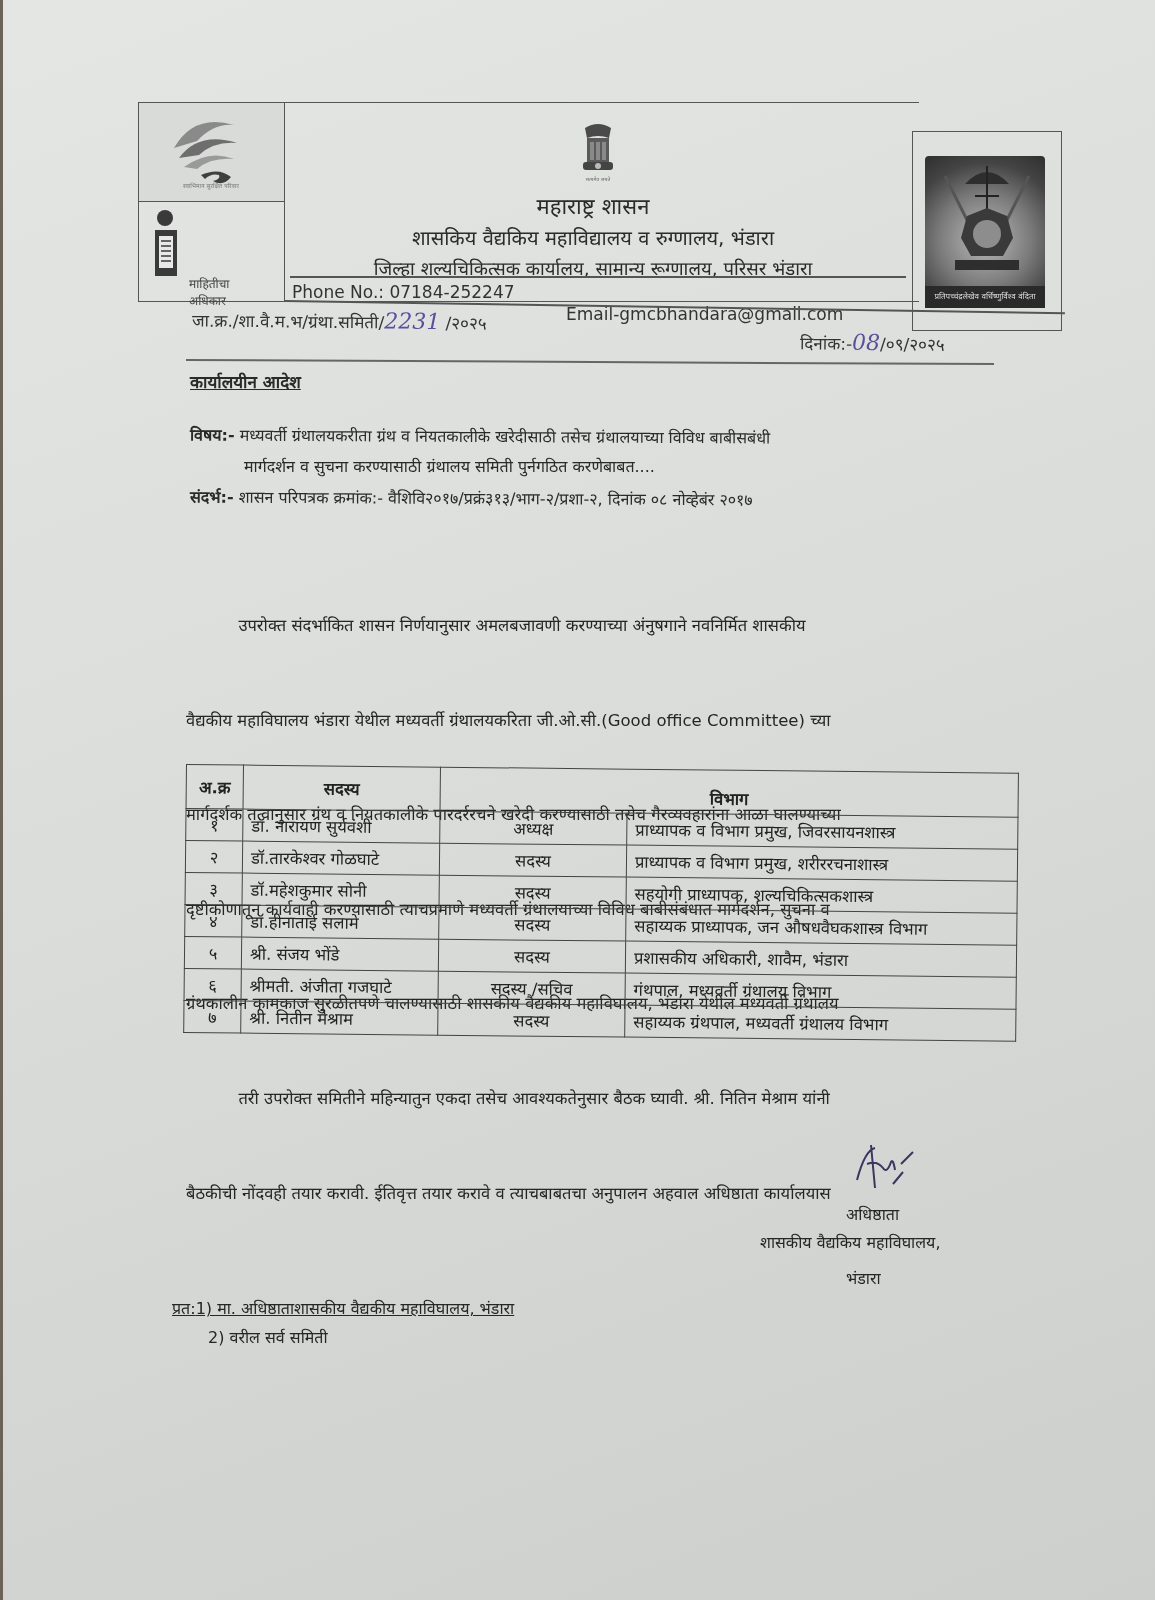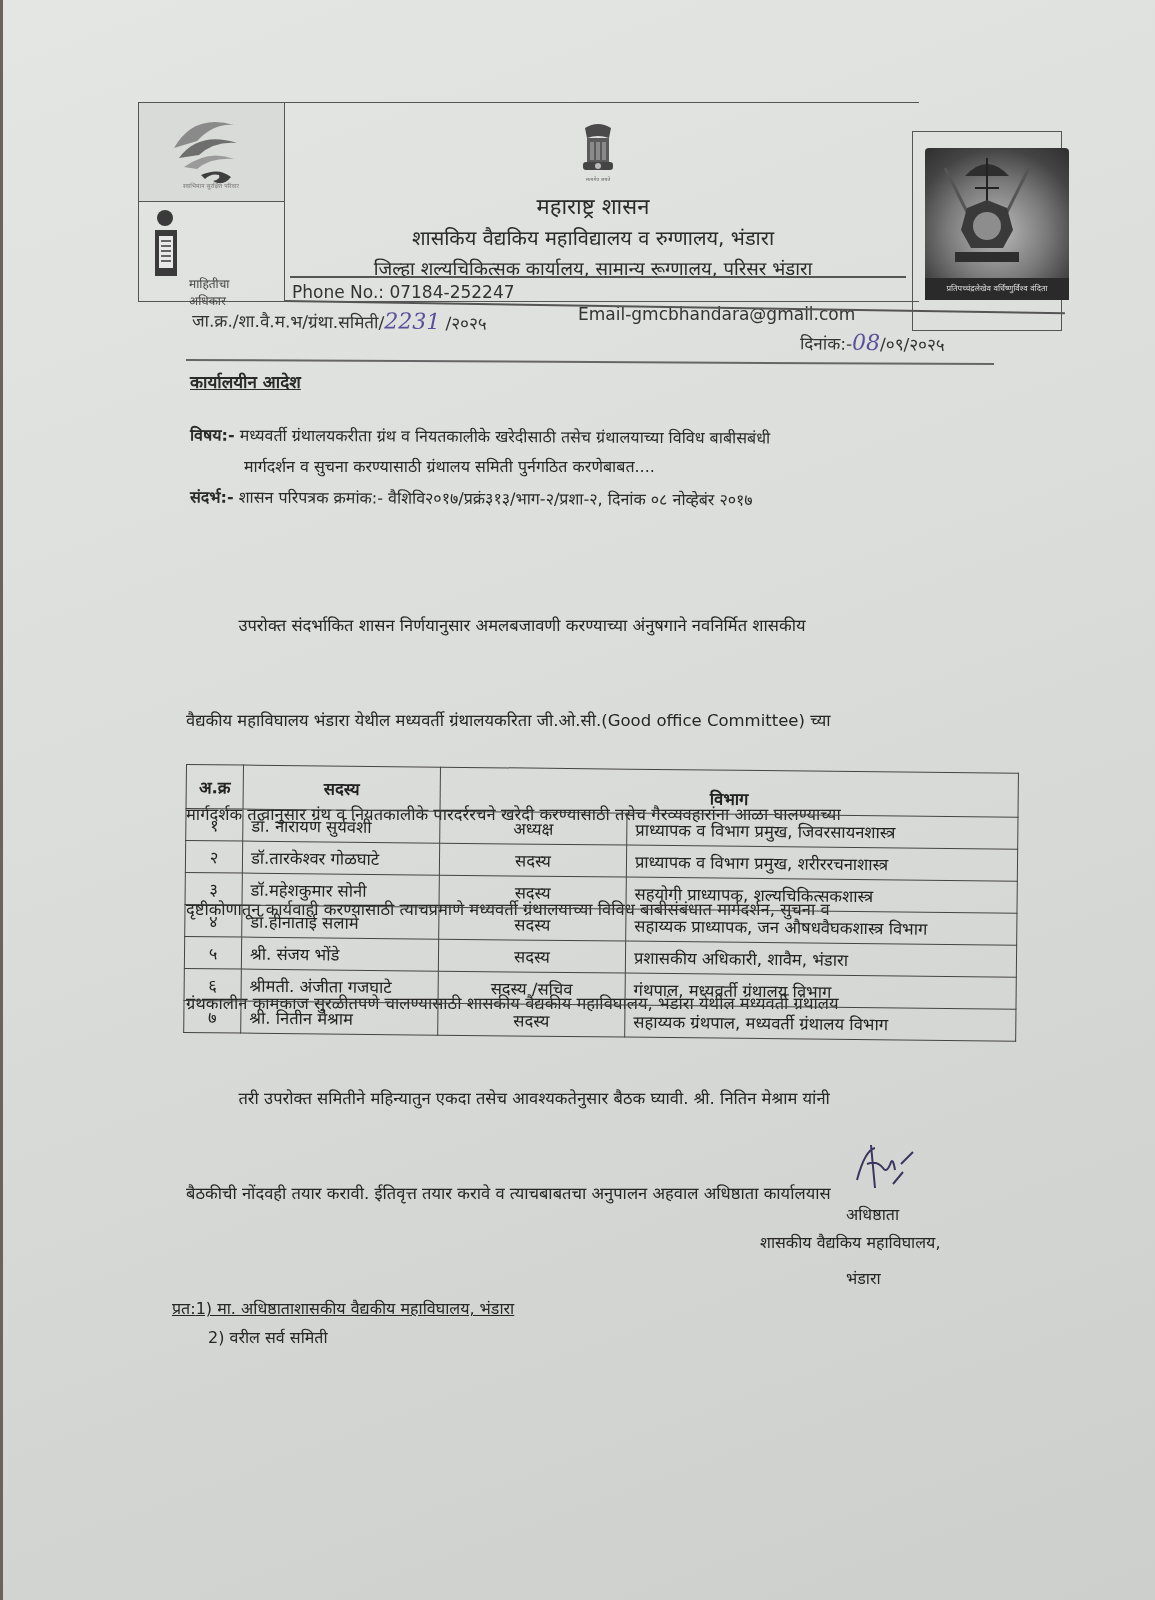--- a/index.html
+++ b/index.html
@@ -12,21 +12,21 @@
   }
   .page-edge { position:absolute; left:0; top:0; width:3px; height:1600px; background:#6b6258; }
   .abs { position:absolute; }
 
   
   .letterhead { position:absolute; left:138px; top:102px; width:780px; height:198px; border:1.5px solid #555; border-right:none; }
   .lh-left { position:absolute; left:0; top:0; width:145px; height:100%; border-right:1.5px solid #555; }
   .lh-left-top { position:absolute; left:0; top:0; width:145px; height:98px; border-bottom:1.5px solid #555; background:#d9dbd8; }
   .lh-left-bottom { position:absolute; left:0; top:99px; width:145px; height:99px; }
   .right-logo-box { position:absolute; left:912px; top:131px; width:148px; height:198px; border:1.5px solid #555; }
-  .right-logo { position:absolute; left:12px; top:16px; width:144px; height:152px; background:radial-gradient(circle at 50% 55%, #bbb 0%, #7a7a7a 45%, #444 75%, #2f2f2f 100%); border-radius:4px; }
+  .right-logo { position:absolute; left:12px; top:24px; width:120px; height:152px; background:radial-gradient(circle at 50% 55%, #bbb 0%, #7a7a7a 45%, #444 75%, #2f2f2f 100%); border-radius:4px; }
   .right-logo-band { position:absolute; left:0; bottom:0; width:100%; height:22px; background:#2a2a2a; color:#ddd; font-size:8px; line-height:22px; text-align:center; }
   .emblem { position:absolute; left:577px; top:122px; width:42px; height:64px; }
   .lh-text { position:absolute; left:283px; width:620px; text-align:center; color:#2b2b2b; font-family:"DejaVu Sans", sans-serif; }
   .lh-sep { position:absolute; left:290px; top:276px; width:616px; height:1.5px; background:#555; }
   .contact-line { position:absolute; top:282px; font-size:17px; color:#333; }
   .lh-bottom-line { position:absolute; left:285px; top:300px; width:780px; height:1.5px; background:#555; transform:rotate(0.9deg); transform-origin:left; }
 
   .ref-line { position:absolute; font-size:17px; color:#333; }
   .handwritten { font-family:"DejaVu Serif", serif; font-style:italic; color:#5b4e9a; font-size:22px; }
   .hr-line { position:absolute; left:186px; top:361px; width:808px; height:1.5px; background:#666; transform:rotate(0.3deg); }
@@ -91,21 +91,21 @@
   <rect x="6" y="40" width="30" height="8" rx="3" fill="#444"></rect>
   <circle cx="21" cy="44" r="3" fill="#bbb"></circle>
   <text x="21" y="59" font-size="5" text-anchor="middle" fill="#666">सत्यमेव जयते</text>
 </svg>
 
 <div class="lh-text" style="top:190px;font-size:22px;">महाराष्ट्र शासन</div>
 <div class="lh-text" style="top:224px;font-size:20px;">शासकिय वैद्यकिय महाविद्यालय व रुग्णालय, भंडारा</div>
 <div class="lh-text" style="top:255px;font-size:18.5px;">जिल्हा शल्यचिकित्सक कार्यालय, सामान्य रूग्णालय, परिसर भंडारा</div>
 <div class="lh-sep"></div>
 <div class="contact-line" style="left:292px;">Phone No.: 07184-252247</div>
-<div class="contact-line" style="left:566px;top:304px;margin-left:12px;">Email-gmcbhandara@gmail.com</div>
+<div class="contact-line" style="left:566px;top:304px;">Email-gmcbhandara@gmail.com</div>
 <div class="lh-bottom-line"></div>
 
 <div class="right-logo-box">
   <div class="right-logo">
     <svg width="124" height="130" viewBox="0 0 124 130">
       <path d="M40 28 Q62 4 84 28 Z" fill="#2e2e2e"></path>
       <line x1="62" y1="10" x2="62" y2="60" stroke="#222" stroke-width="2"></line>
       <line x1="50" y1="40" x2="74" y2="40" stroke="#222" stroke-width="2"></line>
       <line x1="20" y1="20" x2="45" y2="70" stroke="#555" stroke-width="3"></line>
       <line x1="104" y1="20" x2="79" y2="70" stroke="#555" stroke-width="3"></line>

